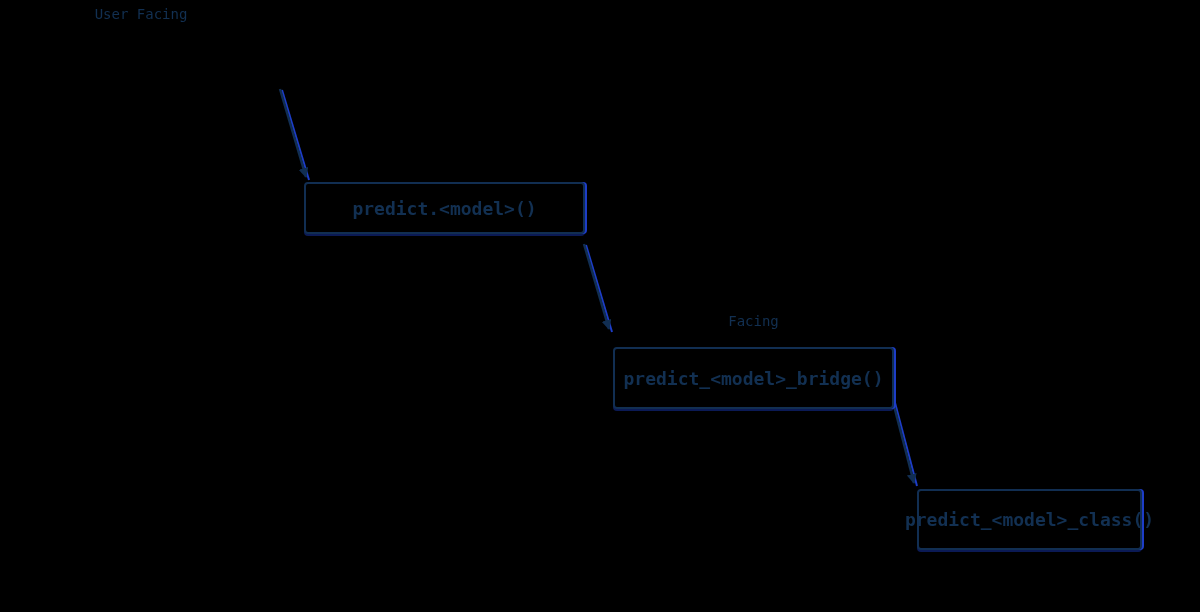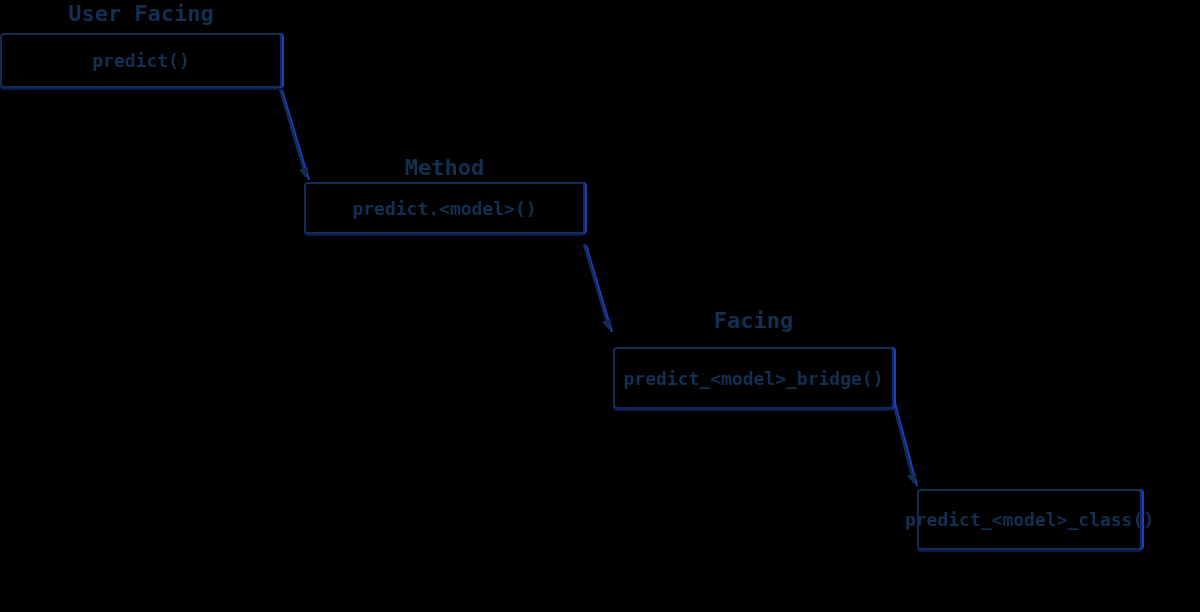--- a/index.html
+++ b/index.html
@@ -19,22 +19,22 @@
     position: absolute;
     left: 0; top: 0;
     width: 1200px; height: 612px;
     pointer-events: none;
   }
   .layer-label {
     position: absolute;
     height: 20px;
     line-height: 20px;
     text-align: center;
-    font-size: 22px;
-    font-weight: bold;
+    font-size: 14px;
+    font-weight: normal;
     color: #12declare3052;
     color: #123052;
     letter-spacing: 0px;
   }
   .node-box {
     position: absolute;
     box-sizing: border-box;
     background: #000000;
     border: 2px solid #112e52;
     border-radius: 4px;
@@ -78,25 +78,21 @@
     <line x1="282" y1="90" x2="309" y2="180" stroke-width="2" stroke="#1d3dc8"></line>
     <line x1="586" y1="245" x2="612" y2="332" stroke-width="2" stroke="#1d3dc8"></line>
     <line x1="894" y1="399" x2="917" y2="486" stroke-width="2" stroke="#1d3dc8"></line>
 
     <line x1="280" y1="89" x2="306" y2="177" stroke-width="2.5" marker-end="url(#ah)" stroke="#112e52"></line>
     <line x1="584" y1="244" x2="609" y2="329" stroke-width="2.5" marker-end="url(#ah)" stroke="#112e52"></line>
     <line x1="892" y1="398" x2="914" y2="483" stroke-width="2.5" marker-end="url(#ah)" stroke="#112e52"></line>
   </svg>
 
   <div class="layer-label" id="label-user-facing">User Facing</div>
-  <div class="node-box" id="box-user-facing">
-    <span class="node-code">predict()</span>
-  </div>
 
-  <div class="layer-label" id="label-method">Method</div>
   <div class="node-box" id="box-method">
     <span class="node-code">predict.&lt;model&gt;()</span>
   </div>
 
   <div class="layer-label" id="label-bridge">Facing</div>
   <div class="node-box" id="box-bridge">
     <span class="node-code">predict_&lt;model&gt;_bridge()</span>
   </div>
 
   <div class="node-box" id="box-impl-class">

